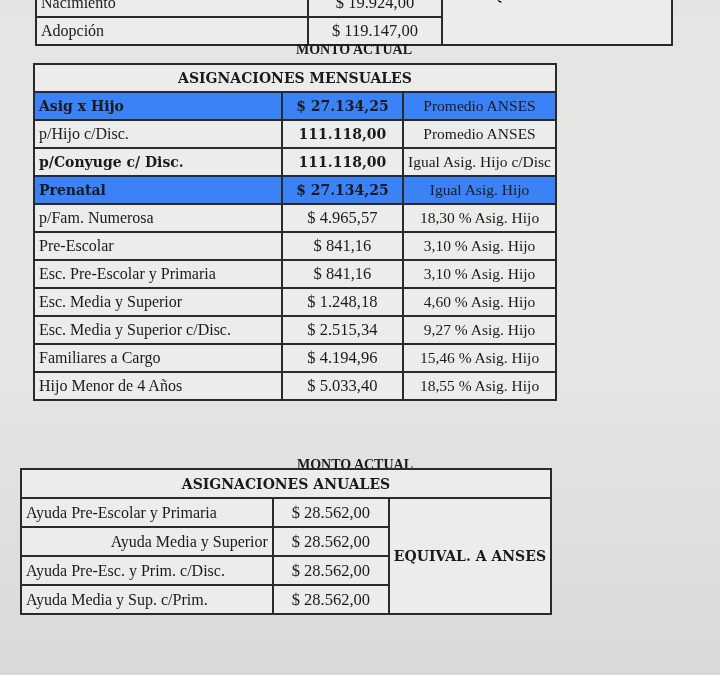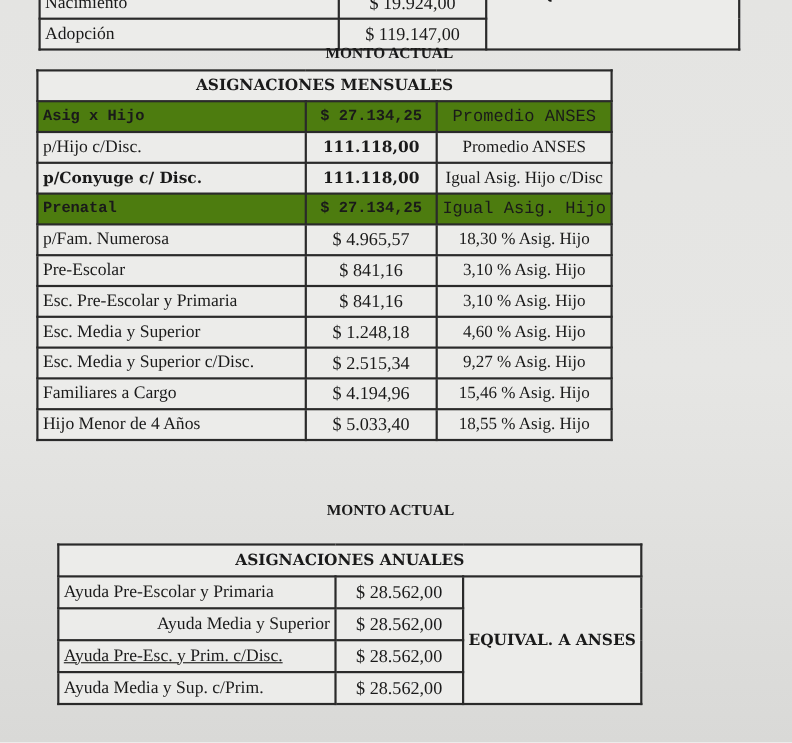--- a/index.html
+++ b/index.html
@@ -9,21 +9,21 @@
     font-family: "DejaVu Serif", serif;
     color: #1a1a1a;
     position: relative;
   }
   table { border-collapse: collapse; position: absolute; background: #ececea; }
   td { border: 2px solid #2a2a2a; padding: 0 4px; font-size: 14.5px; height: 26px; white-space: nowrap; }
   .amt { text-align: center; }
   .note { text-align: center; font-family: "Liberation Serif", serif; font-size: 15.5px; }
   .lbl { font-family: "Liberation Serif", serif; font-size: 16px; }
   .lbl-b { font-weight: bold; font-family: "DejaVu Serif", serif; font-size: 14px; }
-  .shade td { background: #4d7c0f; font-family: Liberation Mono, monospace; }
+  .shade td { background: #3b82f6; }
   .bold { font-weight: bold; font-family: "DejaVu Serif", serif; font-size: 14px; }
   .hdr { text-align: center; font-weight: bold; font-family: "DejaVu Serif", serif; font-size: 14px; height: 26px; }
   .caption {
     position: absolute; font-weight: bold; font-size: 14px;
     font-family: Liberation Serif, serif; text-align: center;
   }
   .amt-serif { font-family: "Liberation Serif", serif; font-size: 16.5px; }
 </style>
 </head>
 <body>
@@ -112,41 +112,41 @@
   <tr>
     <td class="lbl">Hijo Menor de 4 Años</td>
     <td class="amt amt-serif">$ 5.033,40</td>
     <td class="note">18,55 % Asig. Hijo</td>
   </tr>
 </tbody>
   </table>
 
 <div class="caption" style="left:25px; width:660px; top:457px;">MONTO ACTUAL</div>
 
-<table style="left:20px; top:494px; width:532px;margin-left:32px;">
+<table style="left:20px; top:468px; width:532px;">
   <colgroup>
       <col style="width:286px">
       <col style="width:138px">
       <col>
     </colgroup>
   <tbody>
       <tr>
     <td class="hdr" colspan="3" style="height:27px;">ASIGNACIONES ANUALES</td>
   </tr>
   <tr>
     <td class="lbl" style="height:27px;">Ayuda Pre-Escolar y Primaria</td>
     <td class="amt amt-serif">$ 28.562,00</td>
     <td class="hdr" rowspan="4">EQUIVAL. A ANSES</td>
   </tr>
   <tr>
     <td class="lbl" style="height:27px;text-align:right;">Ayuda Media y Superior</td>
     <td class="amt amt-serif">$ 28.562,00</td>
   </tr>
   <tr>
-    <td class="lbl" style="height:27px;text-decoration:underline;">Ayuda Pre-Esc. y Prim. c/Disc.</td>
+    <td class="lbl" style="height:27px;">Ayuda Pre-Esc. y Prim. c/Disc.</td>
     <td class="amt amt-serif">$ 28.562,00</td>
   </tr>
   <tr>
     <td class="lbl" style="height:27px;">Ayuda Media y Sup. c/Prim.</td>
     <td class="amt amt-serif">$ 28.562,00</td>
   </tr>
 </tbody>
   </table>
 
 </body></html>

